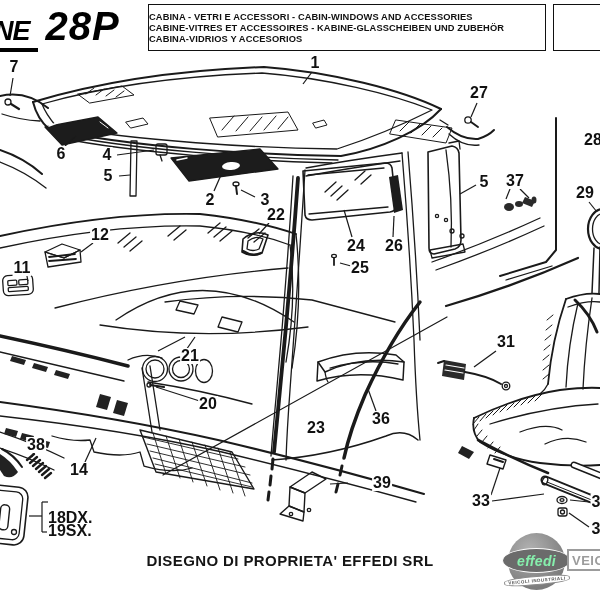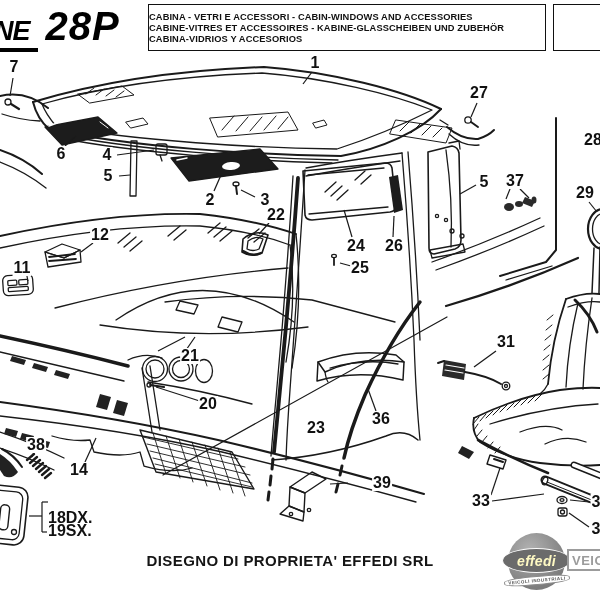--- a/index.html
+++ b/index.html
@@ -24,21 +24,21 @@
            color:#111;background:#fff;padding:0 1px;line-height:1;white-space:nowrap;}
   .callout.left{transform:translate(0,-50%);}
   
   .prop{position:absolute;left:95px;top:552px;width:390px;text-align:center;font-size:15px;
         font-weight:600;letter-spacing:0.4px;color:#151515;}
   .brand-sphere{position:absolute;left:508px;top:533px;width:57px;height:57px;border-radius:50%;
         background:radial-gradient(circle at 38% 30%,#b2b2b2,#7c7c7c 72%);}
   .brand-band{position:absolute;left:502px;top:548px;width:69px;height:25px;border-radius:50%;
         background:#6b6b6b;border:1.5px solid #fdfdfd;display:flex;align-items:center;
         justify-content:center;box-sizing:border-box;}
-  .brand-band span{color:#fef9c3;font-style:italic;font-weight:bold;font-size:14px;letter-spacing:0.3px;}
+  .brand-band span{color:#86efac;font-style:italic;font-weight:bold;font-size:14px;letter-spacing:0.3px;}
   .brand-ribbon{position:absolute;left:504px;top:576px;width:64px;text-align:center;font-size:4.5px;
         font-weight:bold;color:#555;letter-spacing:0.5px;background:#fff;border:1px solid #8a8a8a;
         border-radius:40%;transform:rotate(-5deg);padding:1px 0;}
   .brand-box{position:absolute;left:567px;top:549px;width:40px;height:22px;border:2px solid #9c9c9c;
         box-sizing:border-box;display:flex;align-items:center;padding-left:3px;background:#fff;}
   .brand-box span{color:#9c9c9c;font-weight:800;font-size:13px;letter-spacing:0.5px;}
 </style>
 </head>
 <body>
 

